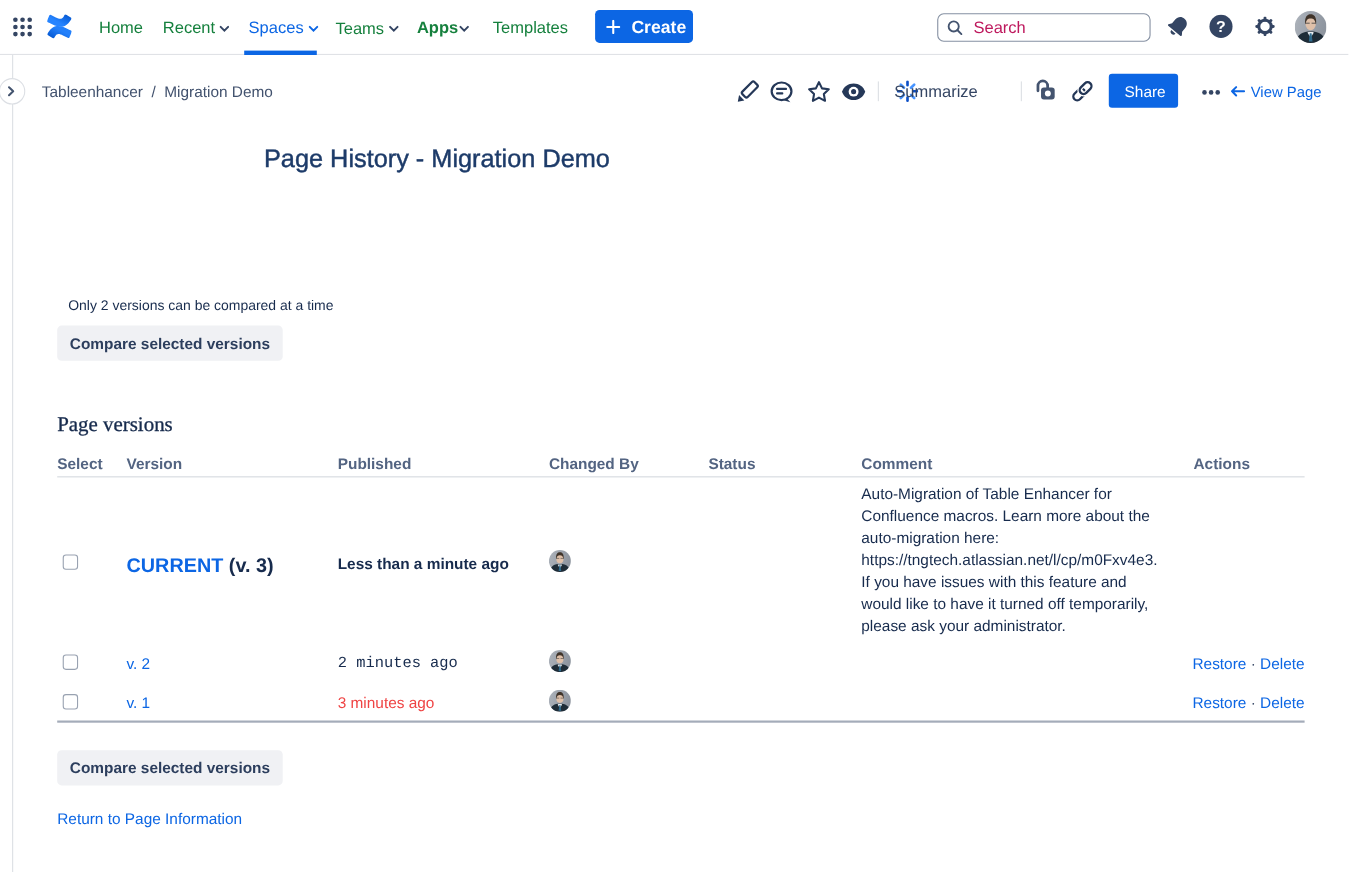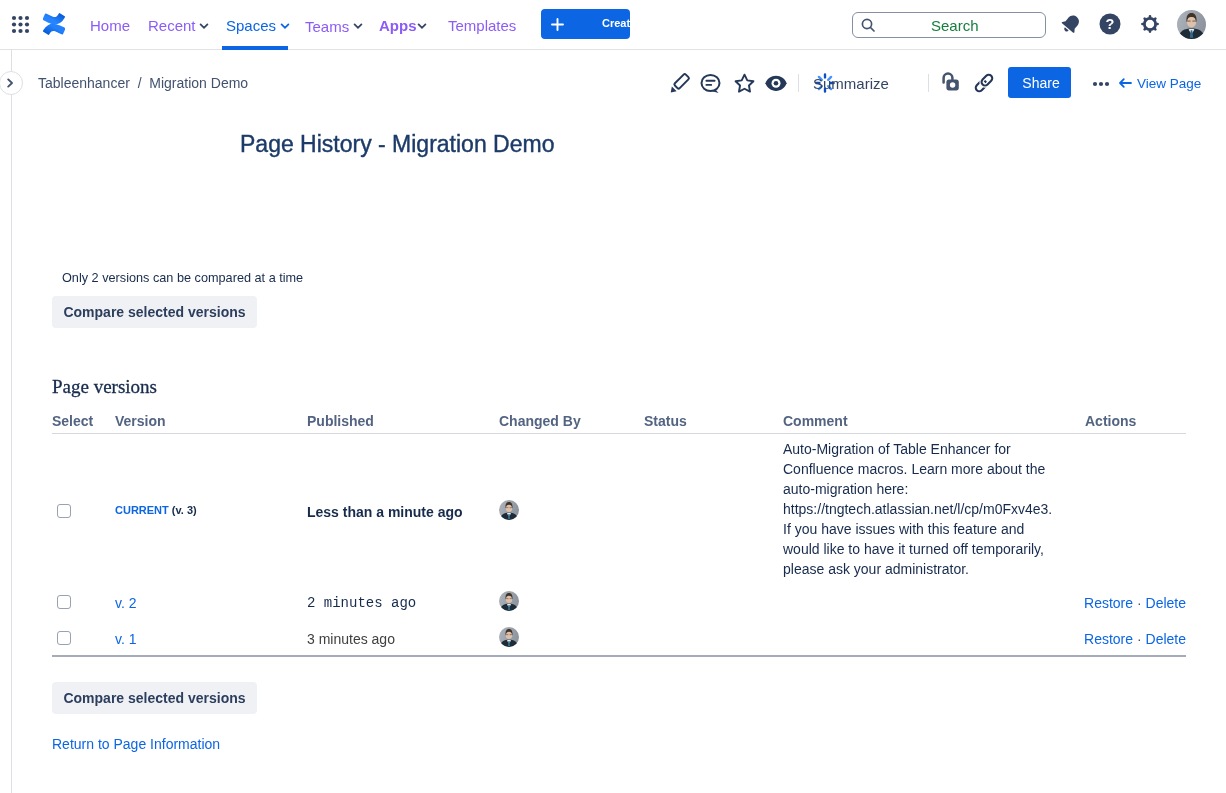--- a/index.html
+++ b/index.html
@@ -1,19 +1,19 @@
 <!DOCTYPE html>
 <html><head>
 <meta charset="utf-8">
 <style>
   * { margin:0; padding:0; box-sizing:border-box; }
   html,body { width:1226px; height:793px; background:#fff; font-family:"Liberation Sans", sans-serif; overflow:hidden; }
   .abs { position:absolute; }
   body { position:relative; }
-  .navtext { font-size:15px; color:#8b5cf6; font-weight:500; }
+  .navtext { font-size:15px; color:#15803d; font-weight:500; }
   .blue { color:#0C66E4; }
 </style>
 </head>
 <body>
 <svg width="0" height="0" style="position:absolute">
   <defs>
     <clipPath id="av1">
         <circle cx="20" cy="20" r="20"></circle>
       </clipPath>
     <linearGradient id="avbg" x1="0" y1="0" x2="1" y2="0.3">
@@ -82,28 +82,28 @@
 <div class="abs navtext" style="left:379px;top:16.5px;font-weight:bold;">Apps</div>
 <svg class="abs" style="left:415px;top:19px;" width="14" height="14" viewBox="0 0 14 14">
     <path d="M3.6 5.4 7 8.8l3.4-3.4" fill="none" stroke="#344563" stroke-width="1.8" stroke-linecap="round"></path>
   </svg>
 <div class="abs navtext" style="left:448px;top:16.5px;">Templates</div>
 
 <div class="abs" style="left:541px;top:9px;width:89px;height:30px;background:#0C66E4;border-radius:4px;"></div>
 <svg class="abs" style="left:551px;top:18px;" width="13" height="13" viewBox="0 0 13 13">
     <path d="M6.5 1v11M1 6.5h11" stroke="#fff" stroke-width="1.9" stroke-linecap="round"></path>
   </svg>
-<div class="abs" style="left:574px;top:17px;font-size:11px;font-weight:600;color:#fff;margin-left:28px;">Create</div>
+<div class="abs" style="left:574px;top:17px;font-size:16px;font-weight:600;color:#fff;">Create</div>
 
 <div class="abs" style="left:852px;top:12px;width:194px;height:26px;border:1.4px solid #8590A2;border-radius:6px;"></div>
 <svg class="abs" style="left:860px;top:17px;" width="16" height="16" viewBox="0 0 16 16">
     <circle cx="7" cy="7" r="4.6" fill="none" stroke="#44546F" stroke-width="1.7"></circle>
     <path d="M10.5 10.5 14 14" stroke="#44546F" stroke-width="1.7" stroke-linecap="round"></path>
   </svg>
-<div class="abs" style="left:885px;top:17px;font-size:15px;color:#15803d;margin-left:46px;">Search</div>
+<div class="abs" style="left:885px;top:17px;font-size:15px;color:#be185d;">Search</div>
 
 <svg class="abs" style="left:1058px;top:12px;" width="25" height="25" viewBox="0 0 24 24">
   <g transform="rotate(40 12 12)" fill="#344563">
     <path d="M12 2.6c3.3 0 5.7 2.5 5.7 5.8v4.2l1.9 2.6c.35.5 0 1.15-.62 1.15H5.02c-.62 0-.97-.65-.62-1.15l1.9-2.6V8.4c0-3.3 2.4-5.8 5.7-5.8z"></path>
     <path d="M9.6 17.6h4.8a2.4 2.4 0 0 1-4.8 0z"></path>
   </g>
 </svg>
 
 <svg class="abs" style="left:1099px;top:13px;" width="22" height="22" viewBox="0 0 22 22">
   <circle cx="11" cy="11" r="10.5" fill="#344563"></circle>
@@ -214,38 +214,38 @@
   <span class="abs" style="left:115px;">Version</span>
   <span class="abs" style="left:307px;">Published</span>
   <span class="abs" style="left:499px;">Changed By</span>
   <span class="abs" style="left:644px;">Status</span>
   <span class="abs" style="left:783px;">Comment</span>
   <span class="abs" style="left:1085px;">Actions</span>
 </div>
 <div class="abs" style="left:52px;top:433px;width:1134px;height:1px;background:#D5D9DE;"></div>
 
 <div class="abs" style="left:57px;top:504px;width:14px;height:14px;border:1.4px solid #99A2B1;border-radius:3px;"></div>
-<div class="abs" style="left:115px;top:504px;font-size:11px;font-weight:bold;"><span class="blue">CURRENT</span> <span style="color:#172B4D;">(v. 3)</span></div>
+<div class="abs" style="left:115px;top:504px;font-size:18px;font-weight:bold;"><span class="blue">CURRENT</span> <span style="color:#172B4D;">(v. 3)</span></div>
 <div class="abs" style="left:307px;top:504px;font-size:14px;font-weight:bold;color:#172B4D;">Less than a minute ago</div>
 <svg class="abs" style="left:499px;top:500px;" width="20" height="20" viewBox="0 0 40 40">
     <use href="#portrait"></use>
   </svg>
 <div class="abs" style="left:783px;top:439px;width:300px;font-size:14px;line-height:20px;color:#172B4D;">Auto-Migration of Table Enhancer for<br>Confluence macros. Learn more about the<br>auto-migration here:<br>https://tngtech.atlassian.net/l/cp/m0Fxv4e3.<br>If you have issues with this feature and<br>would like to have it turned off temporarily,<br>please ask your administrator.</div>
 
 <div class="abs" style="left:57px;top:595px;width:14px;height:14px;border:1.4px solid #99A2B1;border-radius:3px;"></div>
 <div class="abs" style="left:115px;top:595px;font-size:14px;"><span class="blue">v. 2</span></div>
 <div class="abs" style="left:307px;top:595px;font-size:14px;color:#172B4D;font-family:Liberation Mono, monospace;">2 minutes ago</div>
 <svg class="abs" style="left:499px;top:591px;" width="20" height="20" viewBox="0 0 40 40">
     <use href="#portrait"></use>
   </svg>
 <div class="abs" style="left:1083px;top:595px;width:103px;font-size:14px;text-align:right;"><span class="blue">Restore</span><span style="color:#42526E;"> · </span><span class="blue">Delete</span></div>
 
 <div class="abs" style="left:57px;top:631px;width:14px;height:14px;border:1.4px solid #99A2B1;border-radius:3px;"></div>
 <div class="abs" style="left:115px;top:631px;font-size:14px;"><span class="blue">v. 1</span></div>
-<div class="abs" style="left:307px;top:631px;font-size:14px;color:#404040;">3 minutes ago</div>
+<div class="abs" style="left:307px;top:631px;font-size:14px;color:#ef4444;">3 minutes ago</div>
 <svg class="abs" style="left:499px;top:627px;" width="20" height="20" viewBox="0 0 40 40">
     <use href="#portrait"></use>
   </svg>
 <div class="abs" style="left:1083px;top:631px;width:103px;font-size:14px;text-align:right;"><span class="blue">Restore</span><span style="color:#42526E;"> · </span><span class="blue">Delete</span></div>
 
 <div class="abs" style="left:52px;top:655px;width:1134px;height:2px;background:#A4ACB9;"></div>
 
 <div class="abs" style="left:52px;top:682px;width:205px;height:32px;background:#F0F1F4;border-radius:4px;"></div>
 <div class="abs" style="left:52px;top:690px;width:205px;text-align:center;font-size:14px;font-weight:bold;color:#2C3E5D;">Compare selected versions</div>
 

